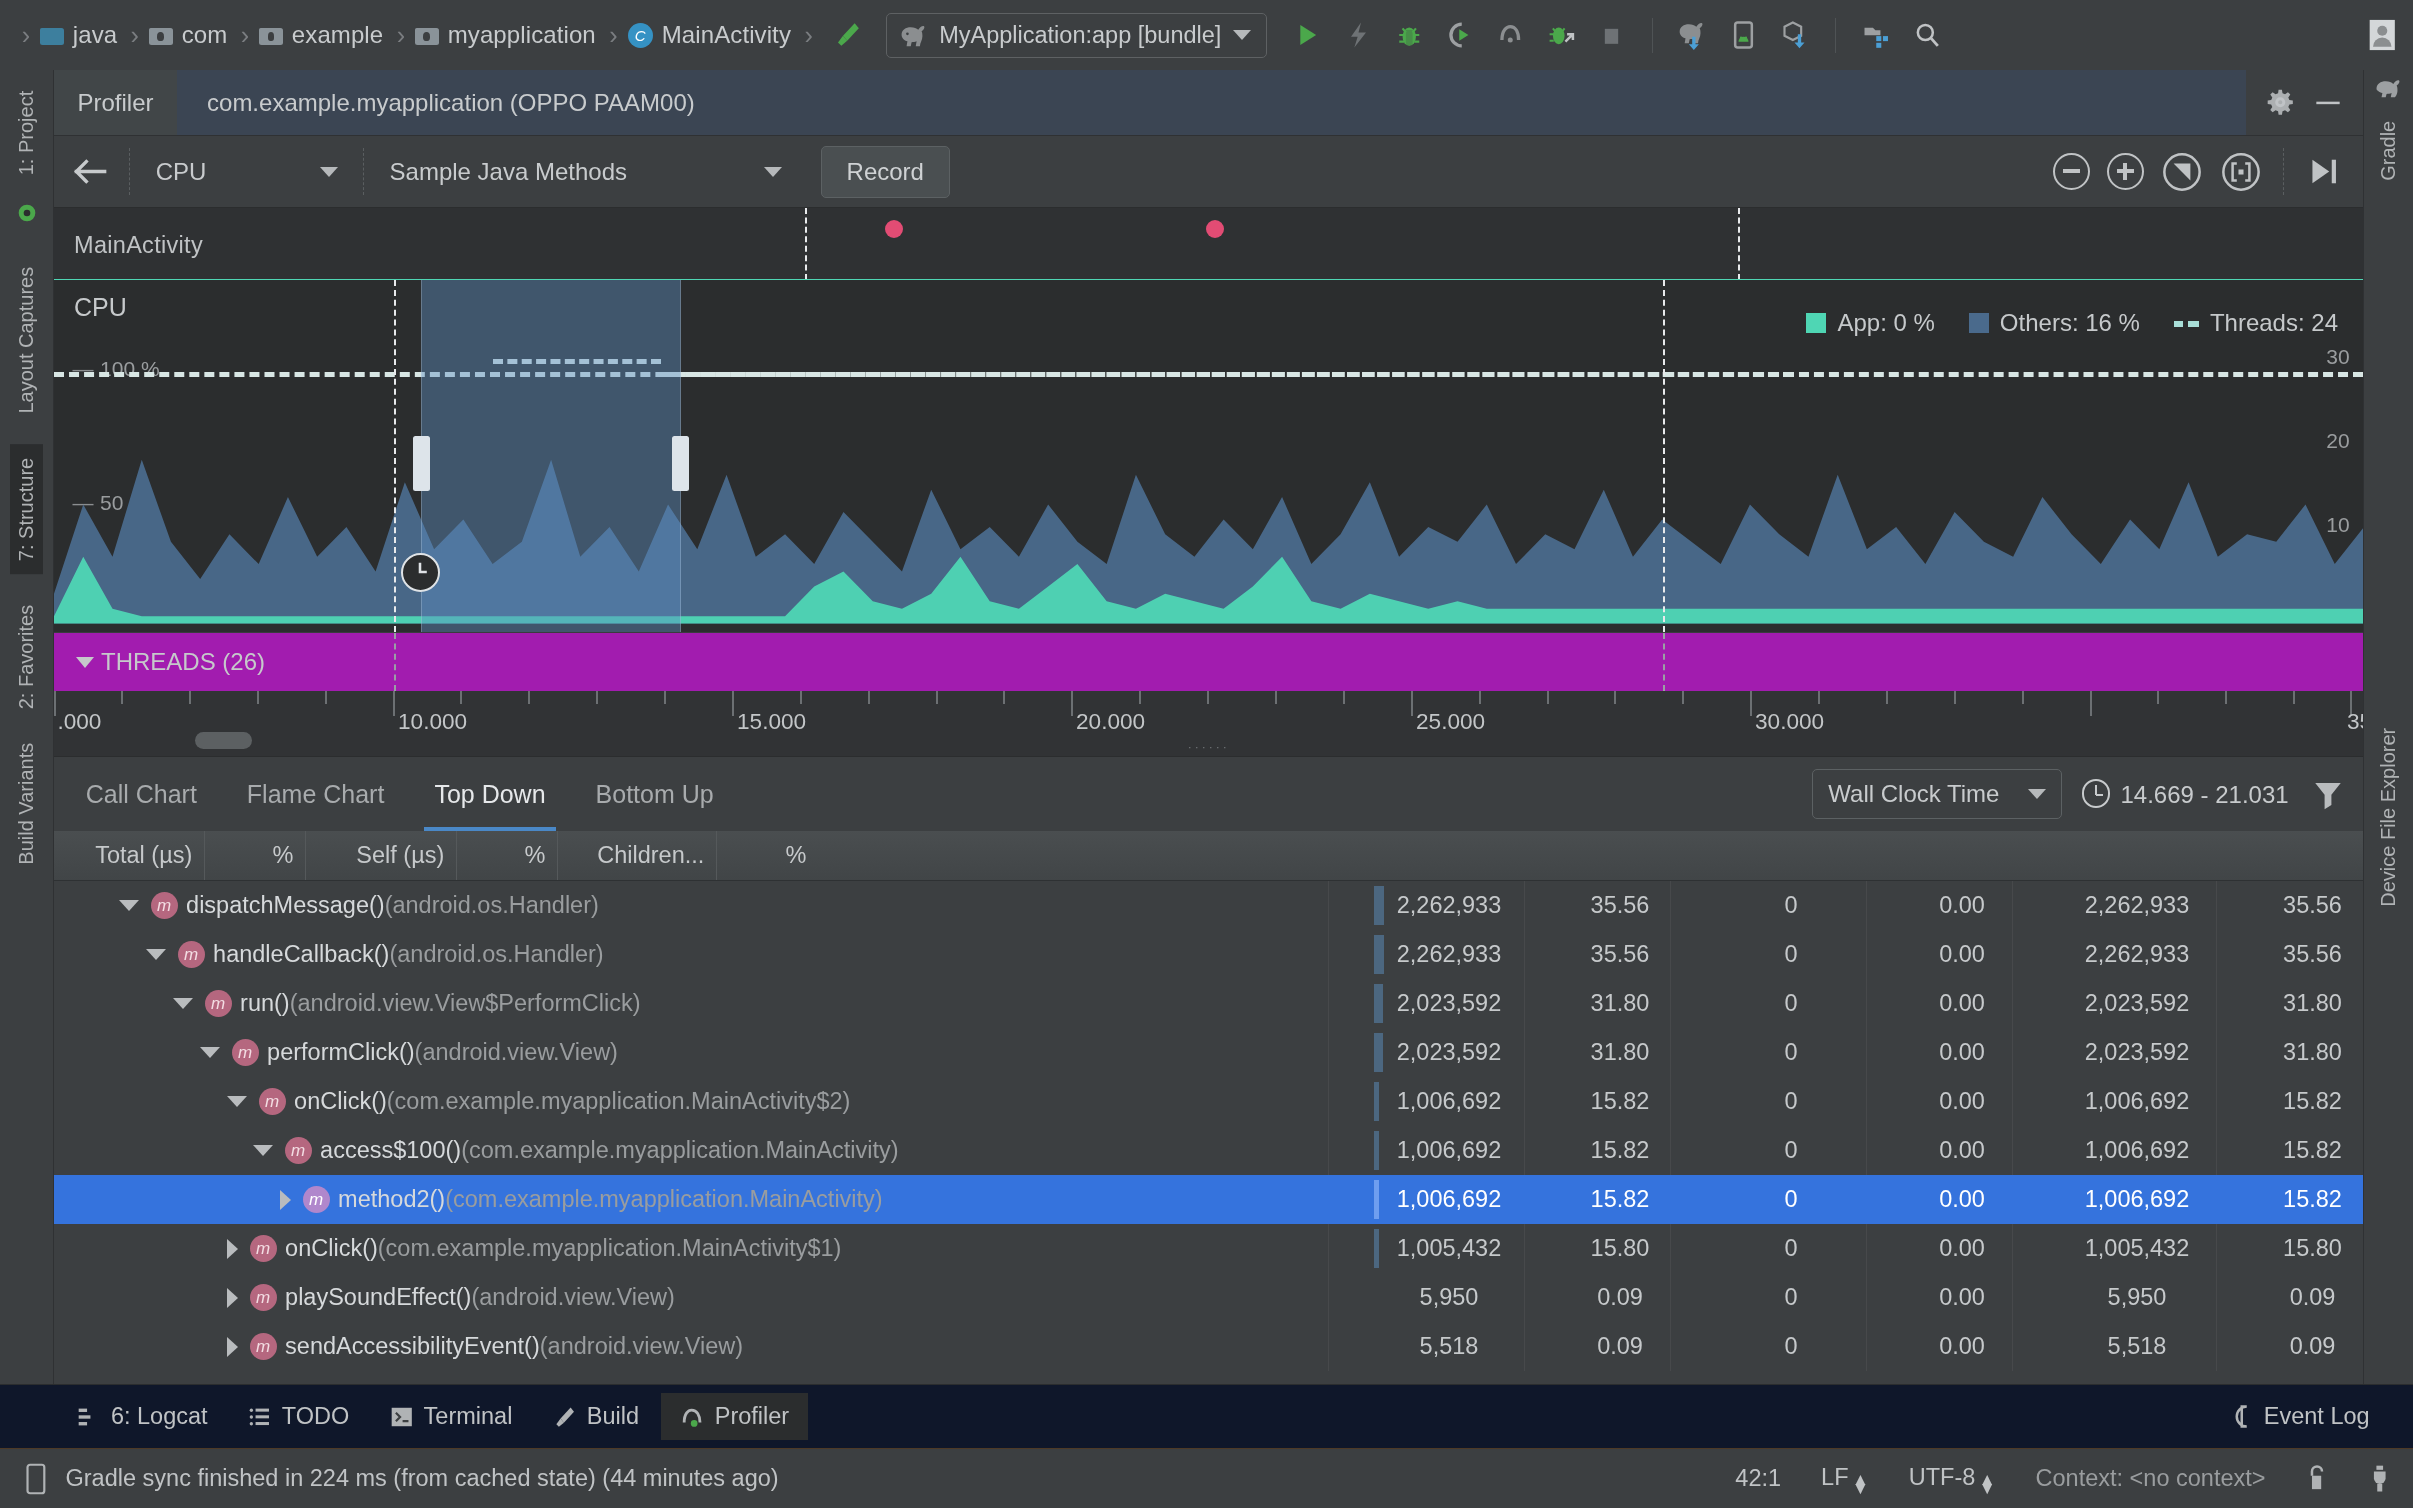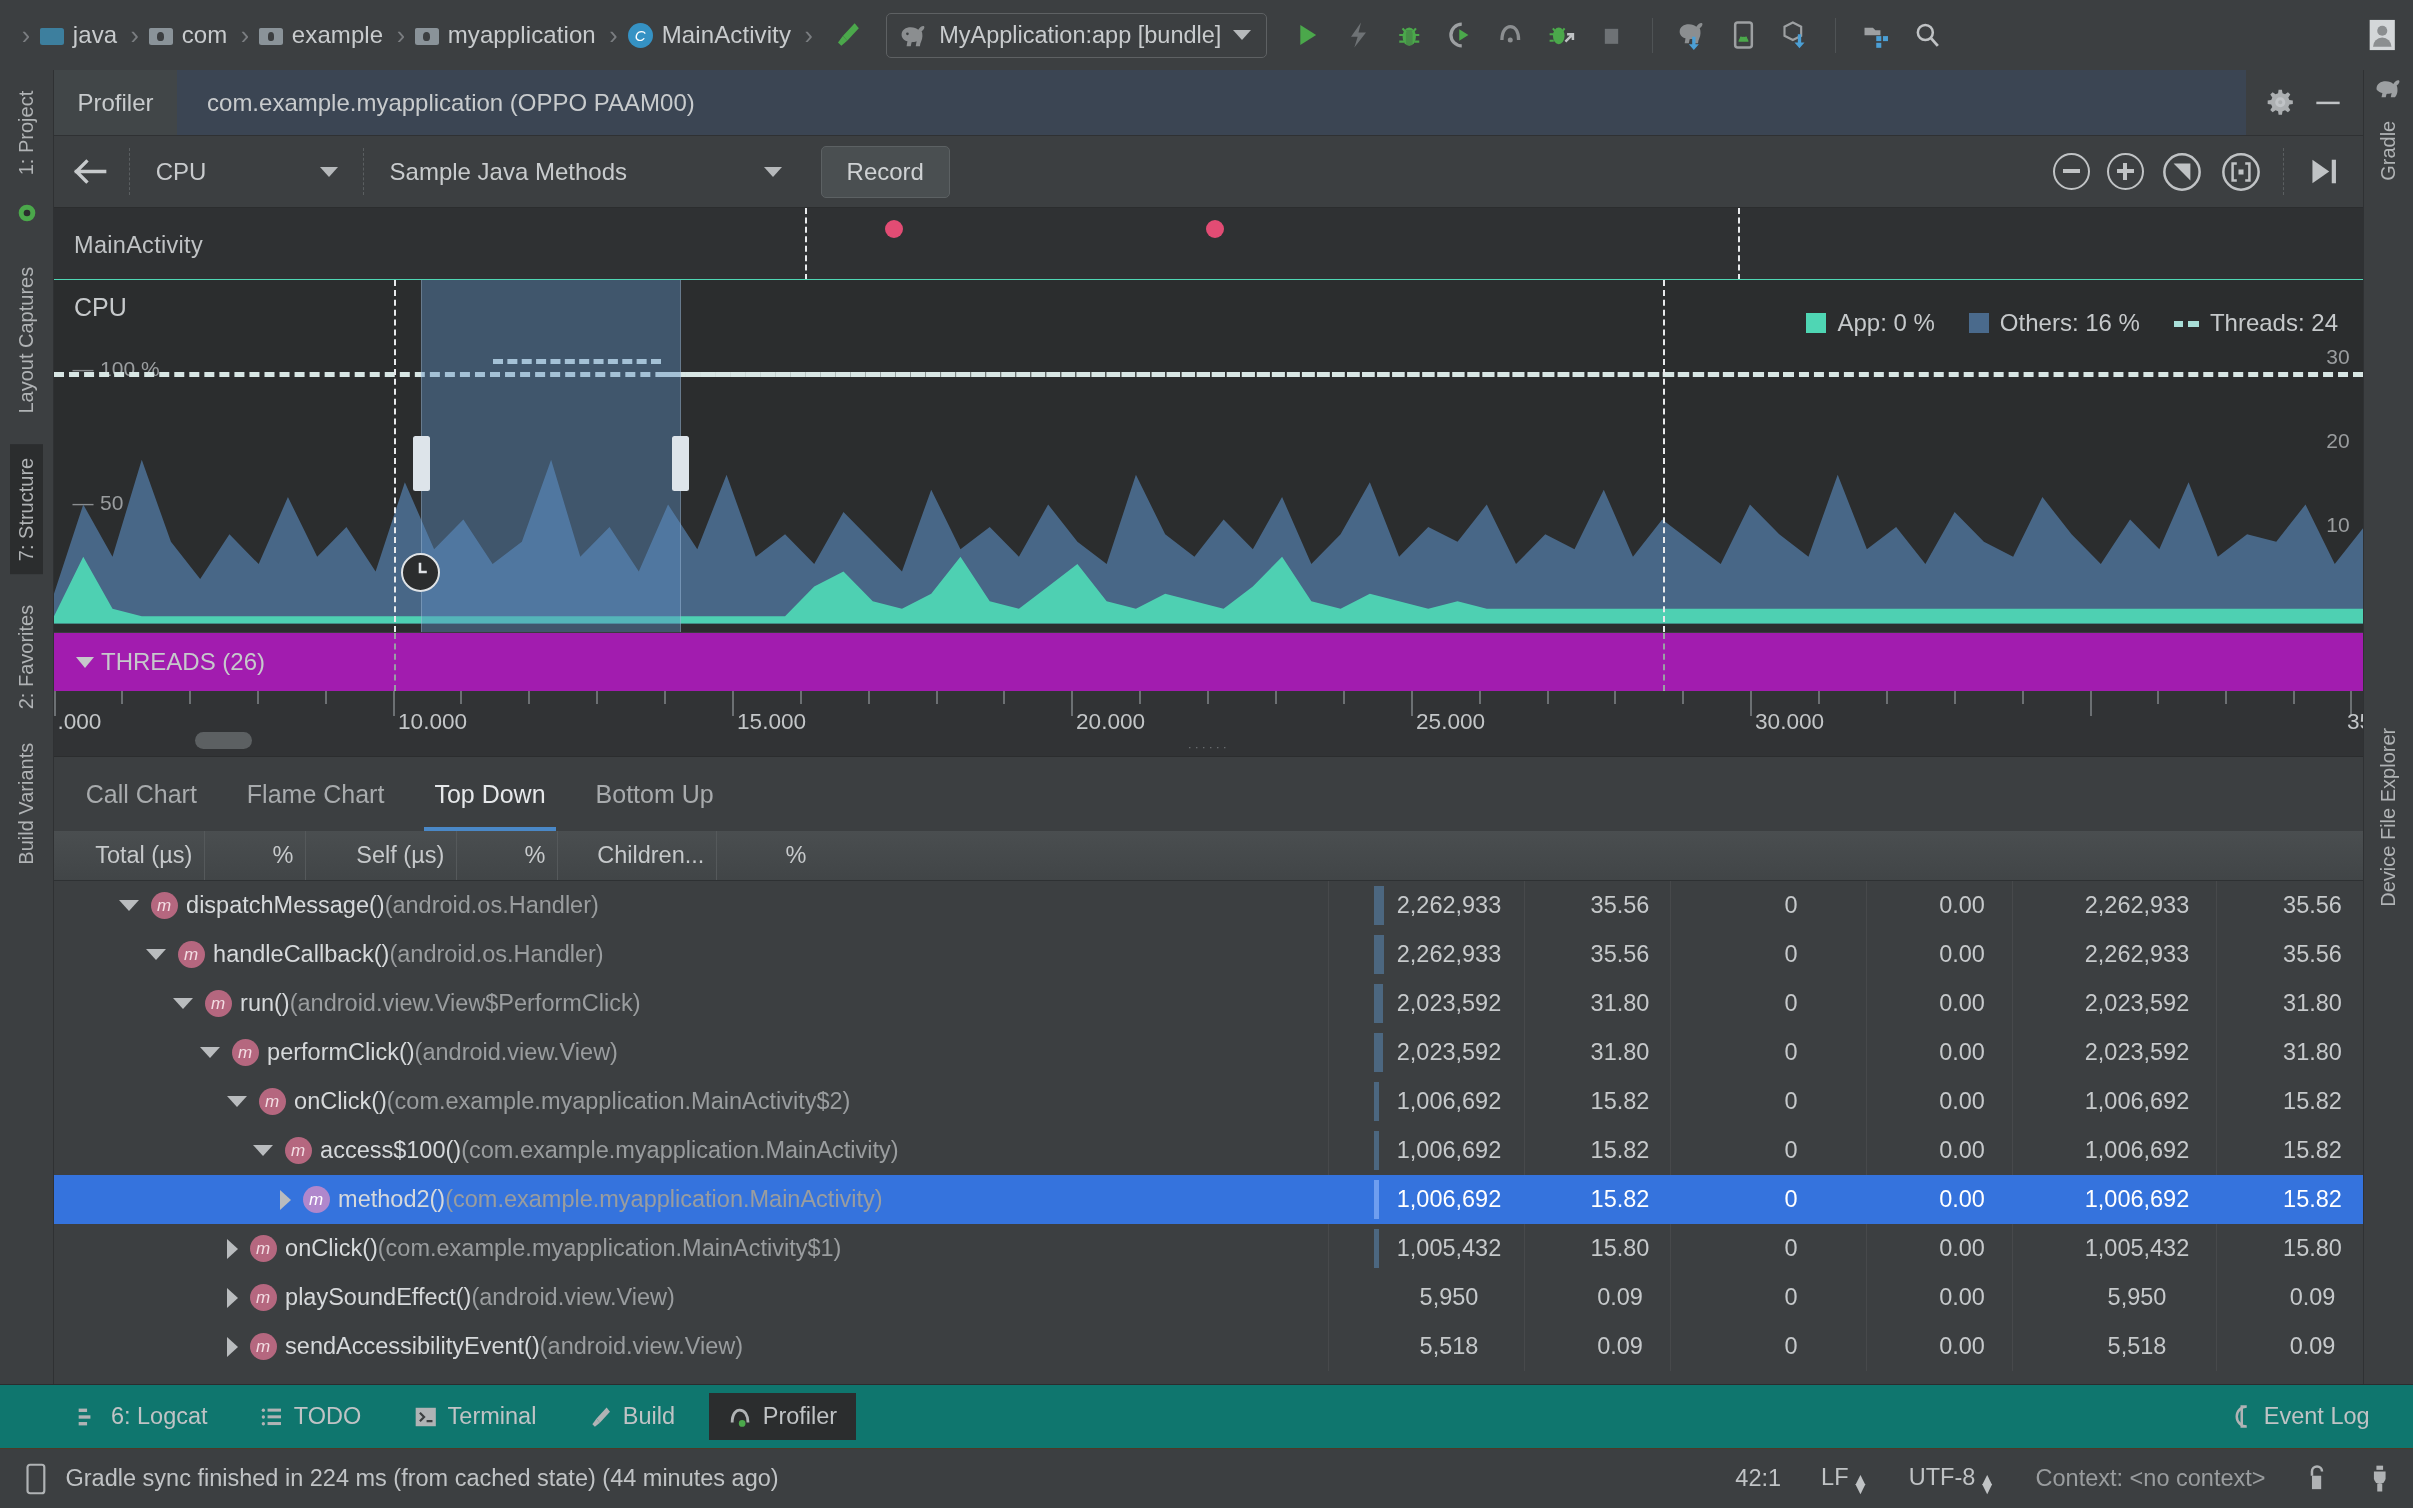--- a/index.html
+++ b/index.html
@@ -159,22 +159,22 @@
   .mico{ width:27px;height:27px;border-radius:50%;background:#b5677f; color:#f3dde3; font-size:17px;
     display:inline-flex;align-items:center;justify-content:center; font-style:italic; margin-right:8.4px; flex:0 0 27px;}
   .tr.sel .mico{ background:#b087cc; color:#fff;}
   .arrw{ width:0;height:0; margin-right:11.7px; flex:0 0 auto;}
   .arrw.down{ border-left:10px solid transparent;border-right:10px solid transparent;border-top:11.7px solid #b9bcbe;}
   .arrw.right{ border-top:10px solid transparent;border-bottom:10px solid transparent;border-left:11.7px solid #b9bcbe;}
   .rowinner{ display:flex; align-items:center; min-width:0; white-space:nowrap; overflow:hidden;}
 
   
   .toolbar-bottom{
-    height:64px; background:#0f766e; display:flex; align-items:center; border-top:0.8px solid #2b2d2e;
-    padding-left:59px; gap:16px; flex:0 0 64px; position:relative;
+    height:64px; background:#0f172a; display:flex; align-items:center; border-top:0.8px solid #2b2d2e;
+    padding-left:59px; gap:4px; flex:0 0 64px; position:relative;
   }
   .twbtn{ display:flex; align-items:center; gap:10px; font-size:23.5px; color:#c0c3c5; padding:0 18.4px; height:47px; cursor:pointer;}
   .twbtn.active{ background:#2b2d2e; }
   .toolbar-bottom .right{ margin-left:auto; display:flex;align-items:center; gap:11.7px; padding-right:25px;}
 
   .statusbar{
     height:60px; background:#3c3f41; border-top:0.8px solid #4e3a26; display:flex; align-items:center;
     padding:0 22px 0 25px; flex:0 0 60px; gap:17px;
   }
   .statusbar .msg{ font-size:23.5px; color:#c0c3c5;}
@@ -556,20 +556,34 @@
           </div>
         <div class="atab">
             <span>Flame Chart</span>
           </div>
         <div class="atab active">
             <span>Top Down</span>
           </div>
         <div class="atab">
             <span>Bottom Up</span>
           </div>
+        <div class="right">
+          <div class="wcombo">
+            <span>Wall Clock Time</span>
+            <span class="tri-down"></span>
+          </div>
+          <span class="rangetxt">
+            <span class="clk"></span><span>14.669 - 21.031</span>
+          </span>
+          <span class="funnel">
+            <svg width="34" height="34" viewBox="0 0 40 40">
+                <path d="M5 7 h30 L24 21 v12 l-8 5 V21 z" fill="#b9bcbe"></path>
+              </svg>
+          </span>
+        </div>
       </div>
 
       <div class="tbl">
         <div class="thead">
           <div class="th num" style="width:151px">Total (µs)</div>
           <div class="th num" style="width:101px">%</div>
           <div class="th num" style="width:151px">Self (µs)</div>
           <div class="th num" style="width:101px">%</div>
           <div class="th num" style="width:159px">Children...</div>
           <div class="th num" style="width:101px;border-right:none">%</div>

